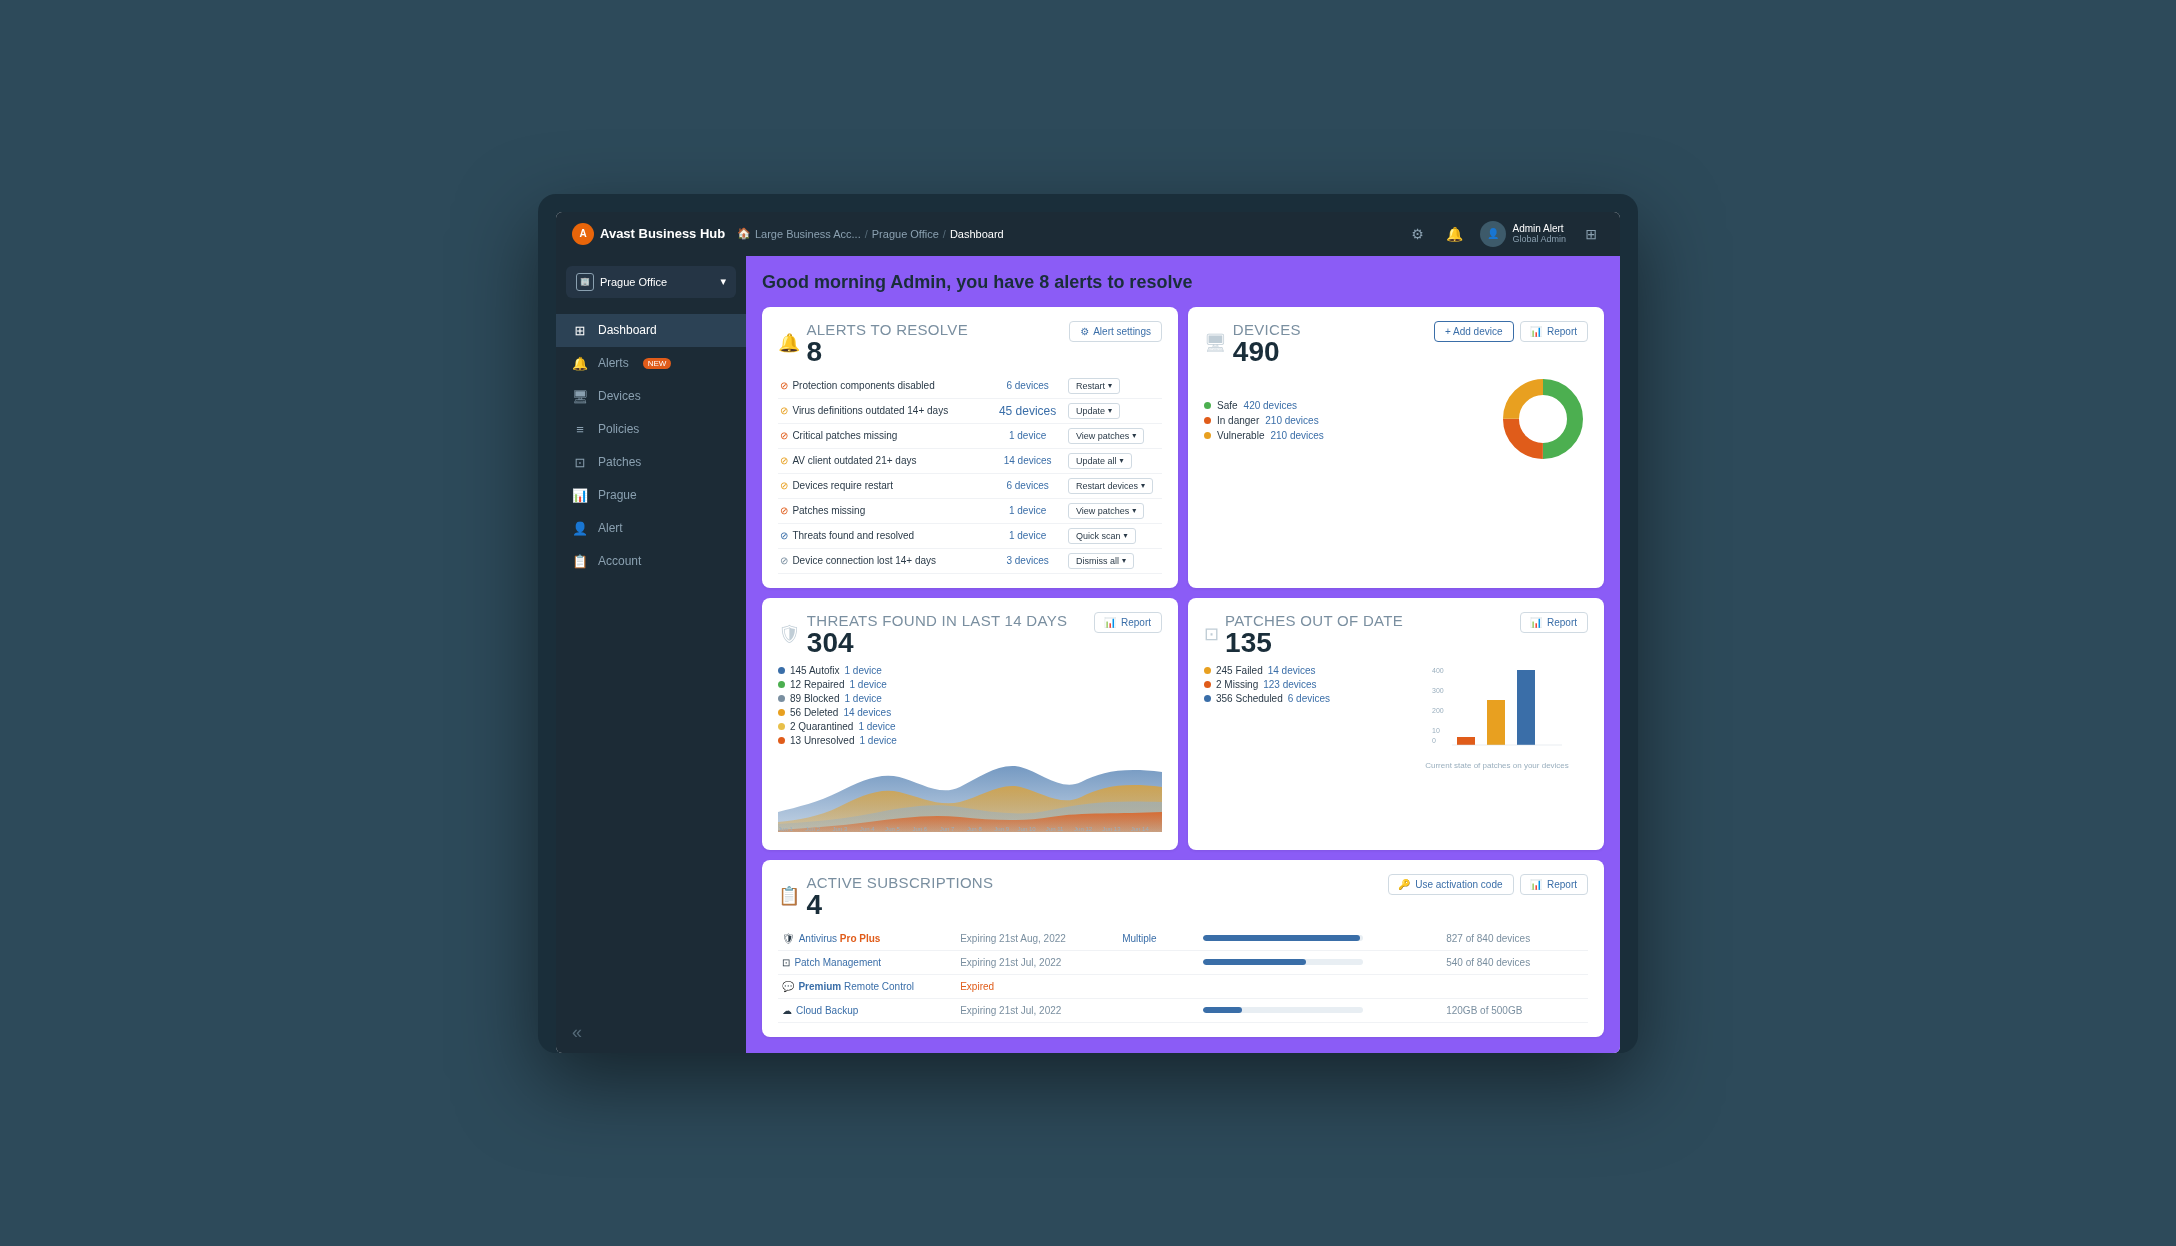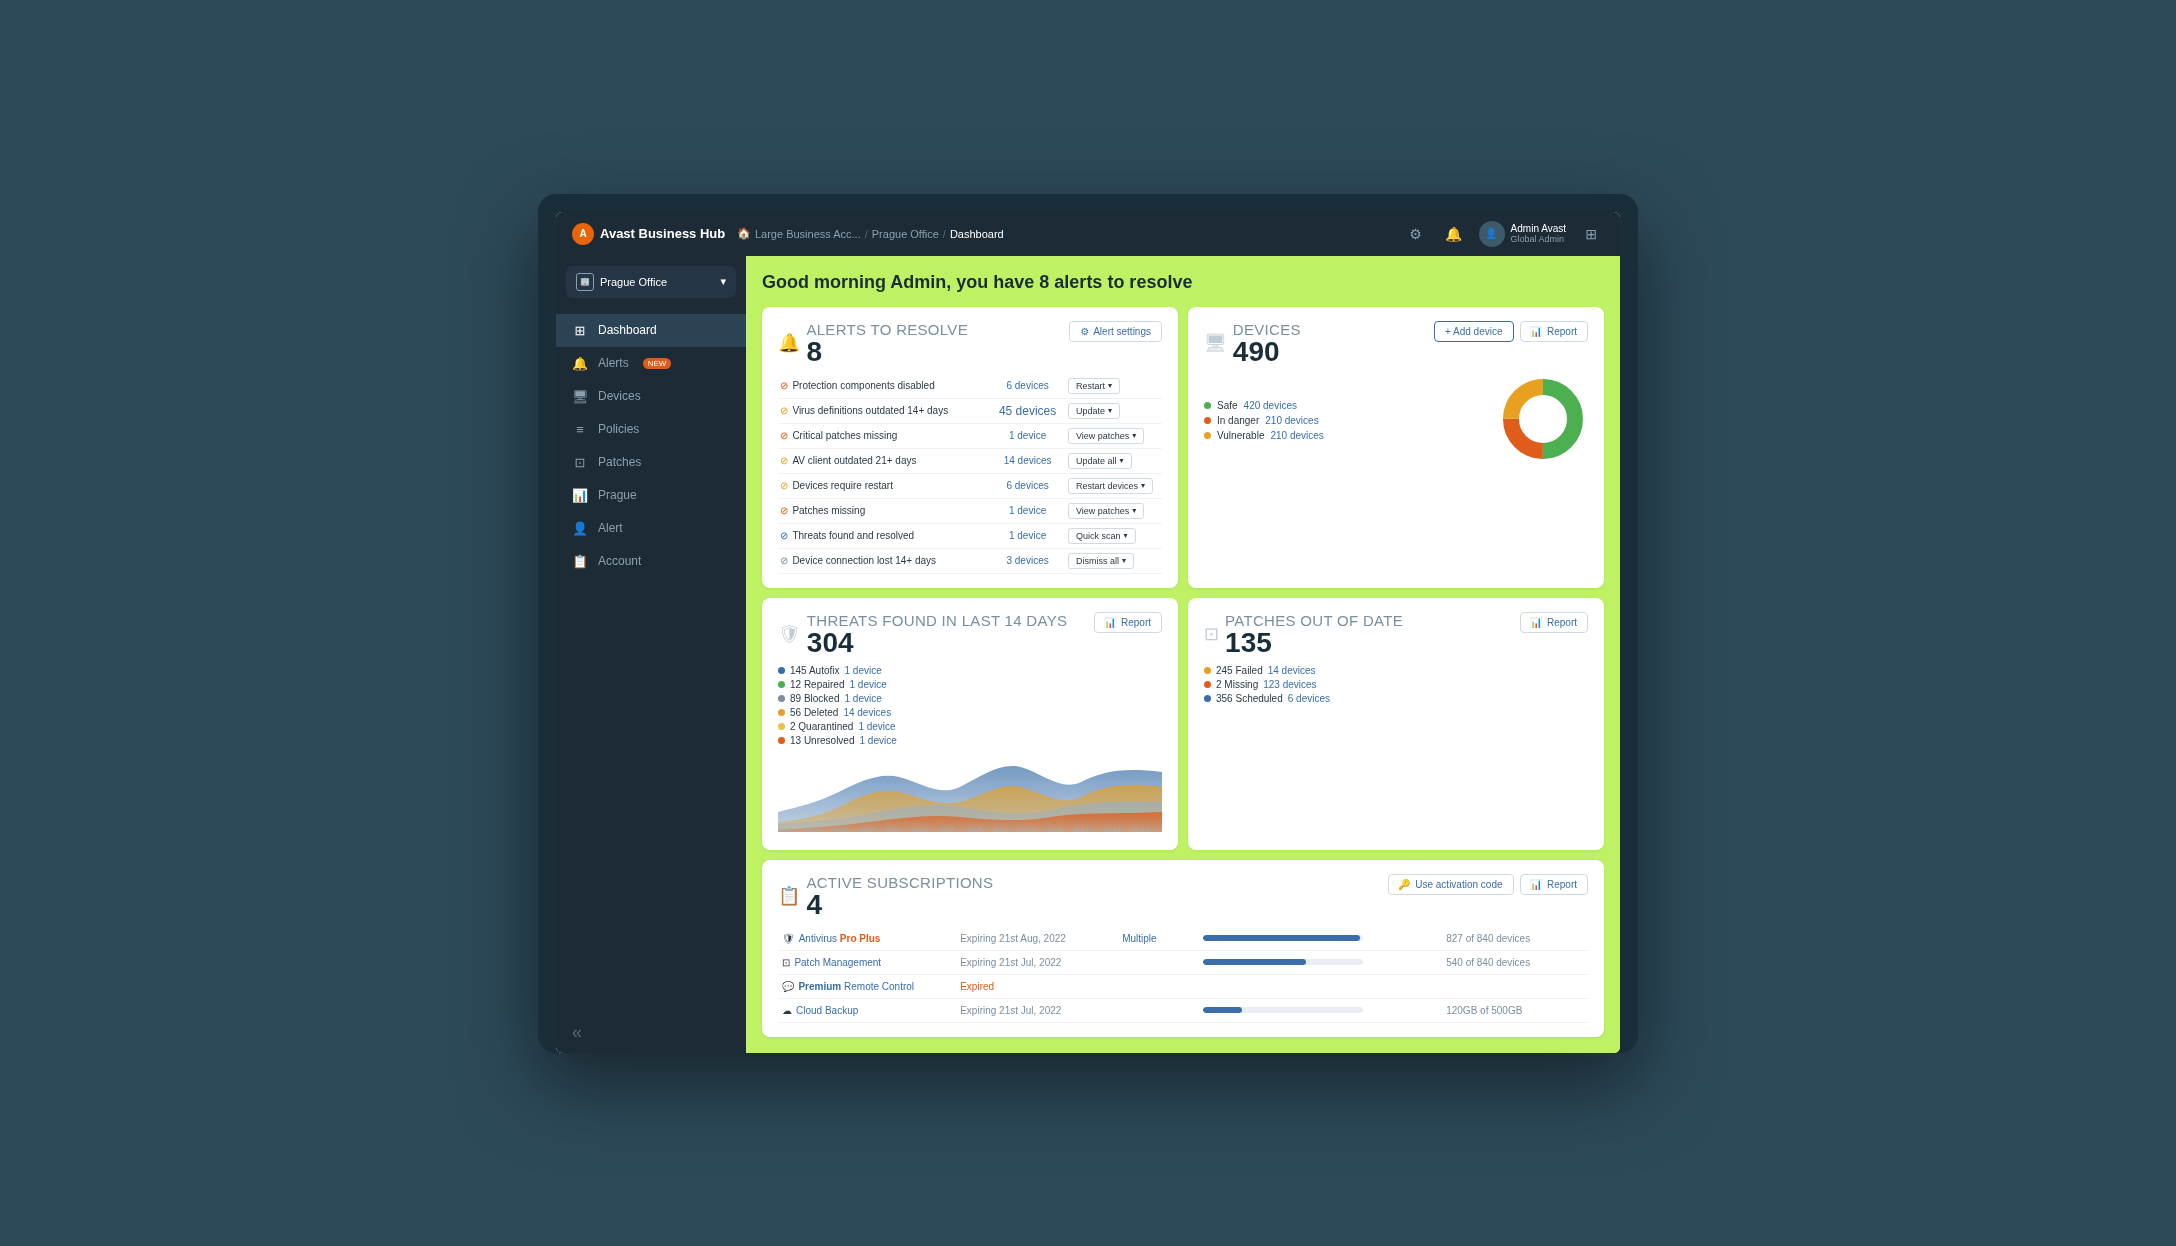--- a/index.html
+++ b/index.html
@@ -153,21 +153,21 @@
     }
     .sidebar-footer {
       padding: 10px 16px;
       color: #556a78;
       font-size: 18px;
       cursor: pointer;
     }
     .main-content {
       flex: 1;
       padding: 16px;
-      background: #bef264;
+      background: #8b5cf6;
       overflow: auto;
     }
     .page-title {
       font-size: 18px;
       font-weight: 600;
       color: #1a2e3a;
       margin-bottom: 14px;
     }
     .card {
       background: white;
@@ -290,21 +290,21 @@
         <a>Prague Office</a>
         <span class="sep">/</span>
         <span class="current">Dashboard</span>
       </div>
       <div class="top-bar-right">
         <div class="top-icon">⚙</div>
         <div class="top-icon" style="color:#e05c1a;">🔔</div>
         <div class="user-info">
           <div class="user-avatar">👤</div>
           <div class="user-text">
-            <span>Admin Avast</span>
+            <span>Admin Alert</span>
             <small>Global Admin</small>
           </div>
         </div>
         <div class="top-icon">⊞</div>
       </div>
     </div>
 
     <div class="app-body">
 
       <div class="sidebar">
@@ -611,20 +611,37 @@
                 </button>
               </div>
               <div class="patches-card-inner">
                 <div class="patches-left">
                   <div class="patches-stats" id="patches-stats">
                       <div class="patch-line"><span class="dot" style="background:#e8a020;"></span> 245 Failed <a href="#">14 devices</a></div>
                       <div class="patch-line"><span class="dot" style="background:#e05c1a;"></span> 2 Missing <a href="#">123 devices</a></div>
                       <div class="patch-line"><span class="dot" style="background:#3a6ea8;"></span> 356 Scheduled <a href="#">6 devices</a></div>
                     </div>
                 </div>
+                <div style="flex:1; padding-left:10px;">
+                  <svg viewBox="0 0 130 90" width="100%" height="90">
+
+                    <text x="0" y="8" font-size="7" fill="#9aafbe">400</text>
+                    <text x="0" y="28" font-size="7" fill="#9aafbe">300</text>
+                    <text x="0" y="48" font-size="7" fill="#9aafbe">200</text>
+                    <text x="0" y="68" font-size="7" fill="#9aafbe">10</text>
+                    <text x="0" y="78" font-size="7" fill="#9aafbe">0</text>
+
+                    <rect x="25" y="72" width="18" height="8" fill="#e05c1a"></rect>
+                    <rect x="55" y="35" width="18" height="45" fill="#e8a020"></rect>
+                    <rect x="85" y="5" width="18" height="75" fill="#3a6ea8"></rect>
+
+                    <line x1="20" y1="80" x2="130" y2="80" stroke="#d0dae2" stroke-width="0.5"></line>
+                  </svg>
+                  <div style="font-size:8px; color:#9aafbe; text-align:center; margin-top:2px;">Current state of patches on your devices</div>
+                </div>
               </div>
             </div>
           </div>
 
           <div class="card">
             <div class="card-header">
               <div class="card-title-block">
                 <span class="card-icon">📋</span>
                 <div>
                   <div class="card-label">Active subscriptions</div>

